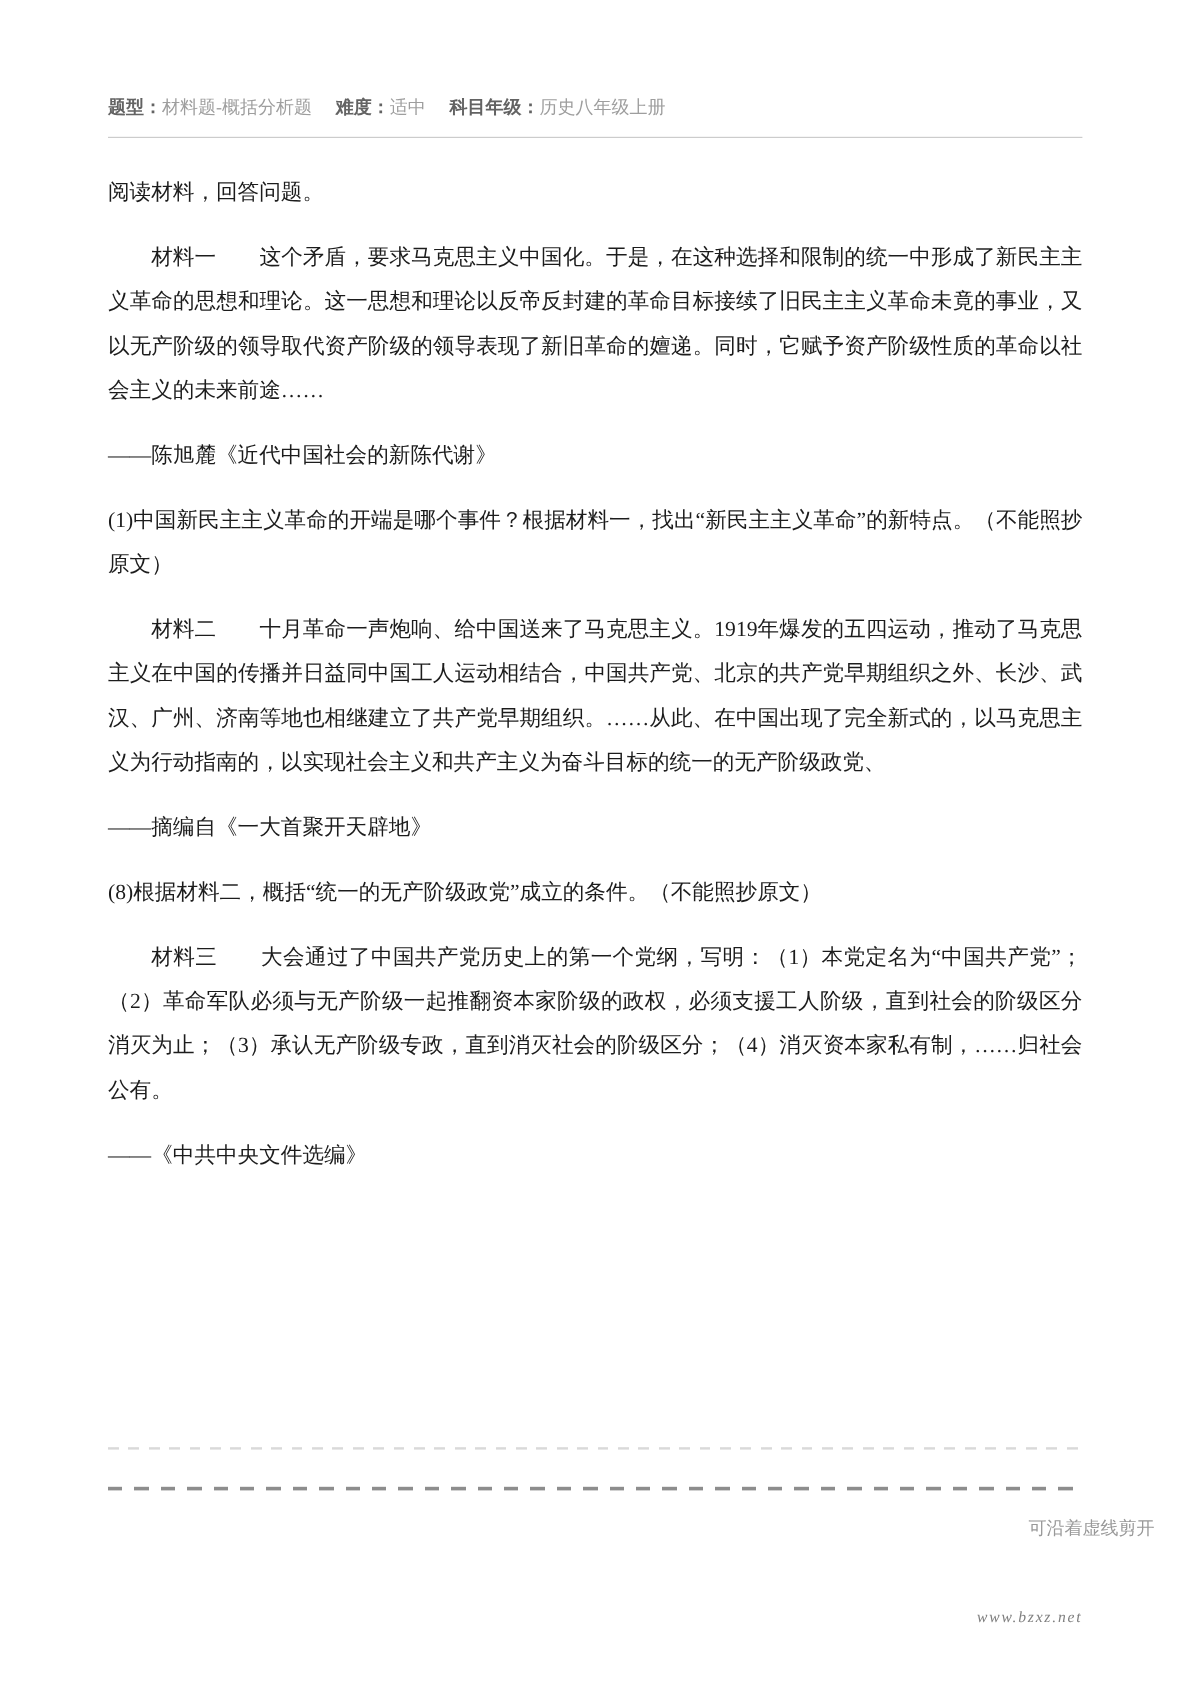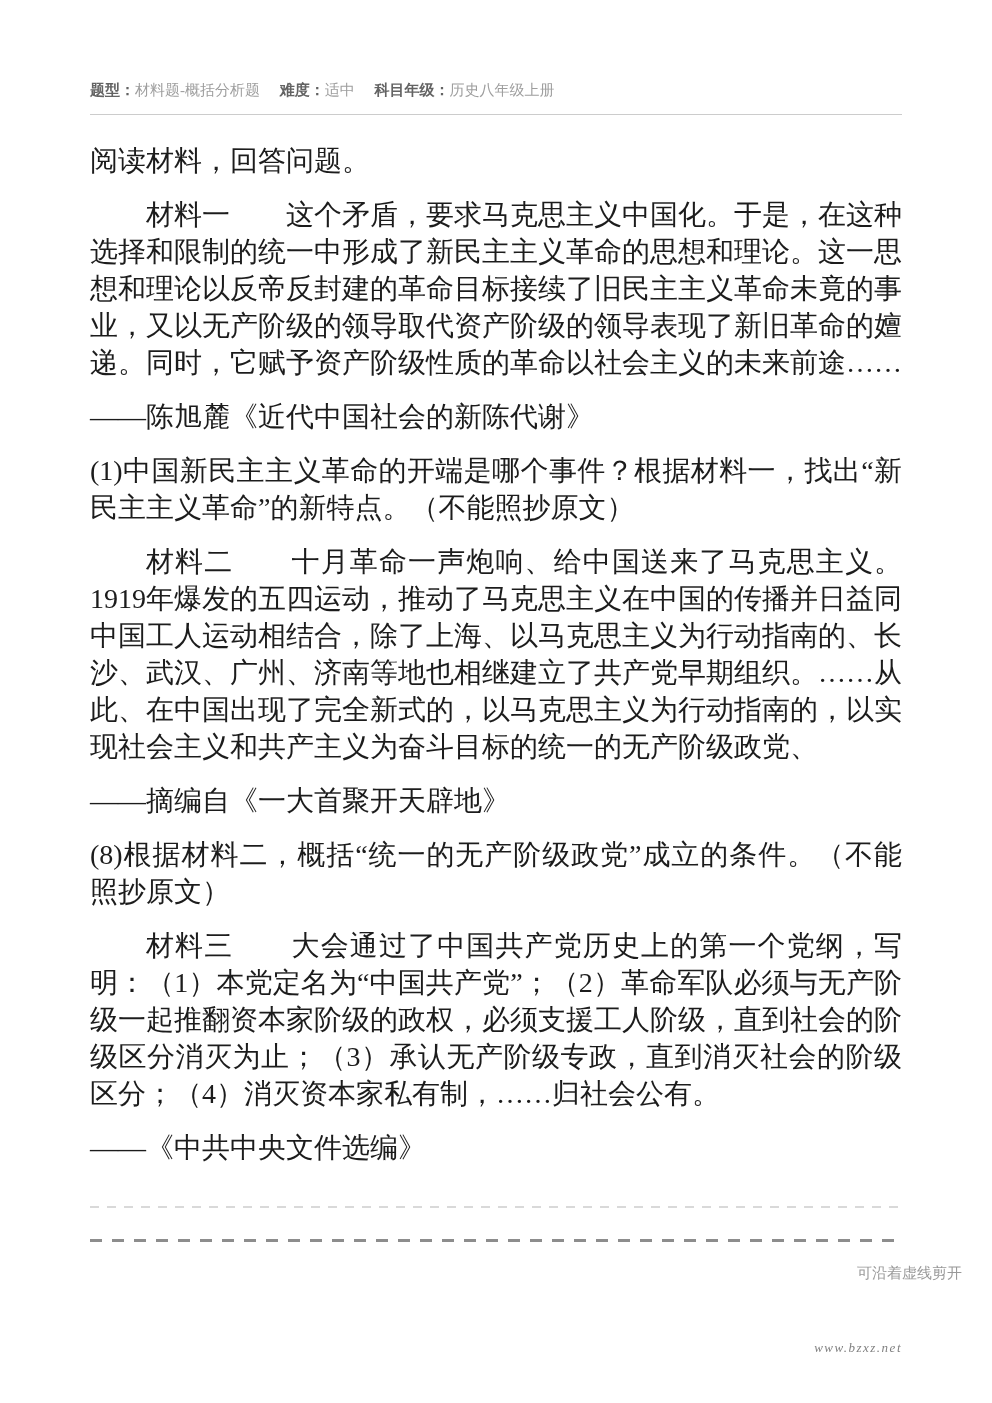--- a/index.html
+++ b/index.html
@@ -34,21 +34,21 @@
       left: 70px;
       right: 70px;
       border-top: 1px solid #cccccc;
     }
     
     .content {
       position: absolute;
       top: 142px;
       left: 70px;
       right: 70px;
-      font-size: 28px;
+      font-size: 18px;
       line-height: 37px;
       text-align: justify;
       text-justify: inter-ideograph;
       color: #1c1c1c;
     }
     .content p { margin: 0 0 17px 0; }
     .intro { text-indent: 0; }
     .material { text-indent: 2em; }
     .source { text-align: left; }
     .question { text-indent: 0; }
@@ -100,21 +100,21 @@
 
   <div class="divider"></div>
 
   <div class="content">
     <p class="intro">阅读材料，回答问题。</p>
 
     <p class="material">材料一　　这个矛盾，要求马克思主义中国化。于是，在这种选择和限制的统一中形成了新民主主义革命的思想和理论。这一思想和理论以反帝反封建的革命目标接续了旧民主主义革命未竟的事业，又以无产阶级的领导取代资产阶级的领导表现了新旧革命的嬗递。同时，它赋予资产阶级性质的革命以社会主义的未来前途……</p>
     <p class="source">——陈旭麓《近代中国社会的新陈代谢》</p>
     <p class="question">(1)中国新民主主义革命的开端是哪个事件？根据材料一，找出“新民主主义革命”的新特点。（不能照抄原文）</p>
 
-    <p class="material">材料二　　十月革命一声炮响、给中国送来了马克思主义。1919年爆发的五四运动，推动了马克思主义在中国的传播并日益同中国工人运动相结合，除了上海、以马克思主义为行动指南的、长沙、武汉、广州、济南等地也相继建立了共产党早期组织。……从此、在中国出现了完全新式的，以马克思主义为行动指南的，以实现社会主义和共产主义为奋斗目标的统一的无产阶级政党、</p>
+    <p class="material">材料二　　十月革命一声炮响、给中国送来了马克思主义。1919年爆发的五四运动，推动了马克思主义在中国的传播并日益同中国工人运动相结合，中国共产党、北京的共产党早期组织之外、长沙、武汉、广州、济南等地也相继建立了共产党早期组织。……从此、在中国出现了完全新式的，以马克思主义为行动指南的，以实现社会主义和共产主义为奋斗目标的统一的无产阶级政党、</p>
     <p class="source">——摘编自《一大首聚开天辟地》</p>
     <p class="question">(8)根据材料二，概括“统一的无产阶级政党”成立的条件。（不能照抄原文）</p>
 
     <p class="material">材料三　　大会通过了中国共产党历史上的第一个党纲，写明：（1）本党定名为“中国共产党”；（2）革命军队必须与无产阶级一起推翻资本家阶级的政权，必须支援工人阶级，直到社会的阶级区分消灭为止；（3）承认无产阶级专政，直到消灭社会的阶级区分；（4）消灭资本家私有制，……归社会公有。</p>
     <p class="source">——《中共中央文件选编》</p>
   </div>
 
   <div class="cut-line cut-line-light"></div>
   <div class="cut-line cut-line-dark"></div>
   <div class="cut-hint">可沿着虚线剪开</div>

